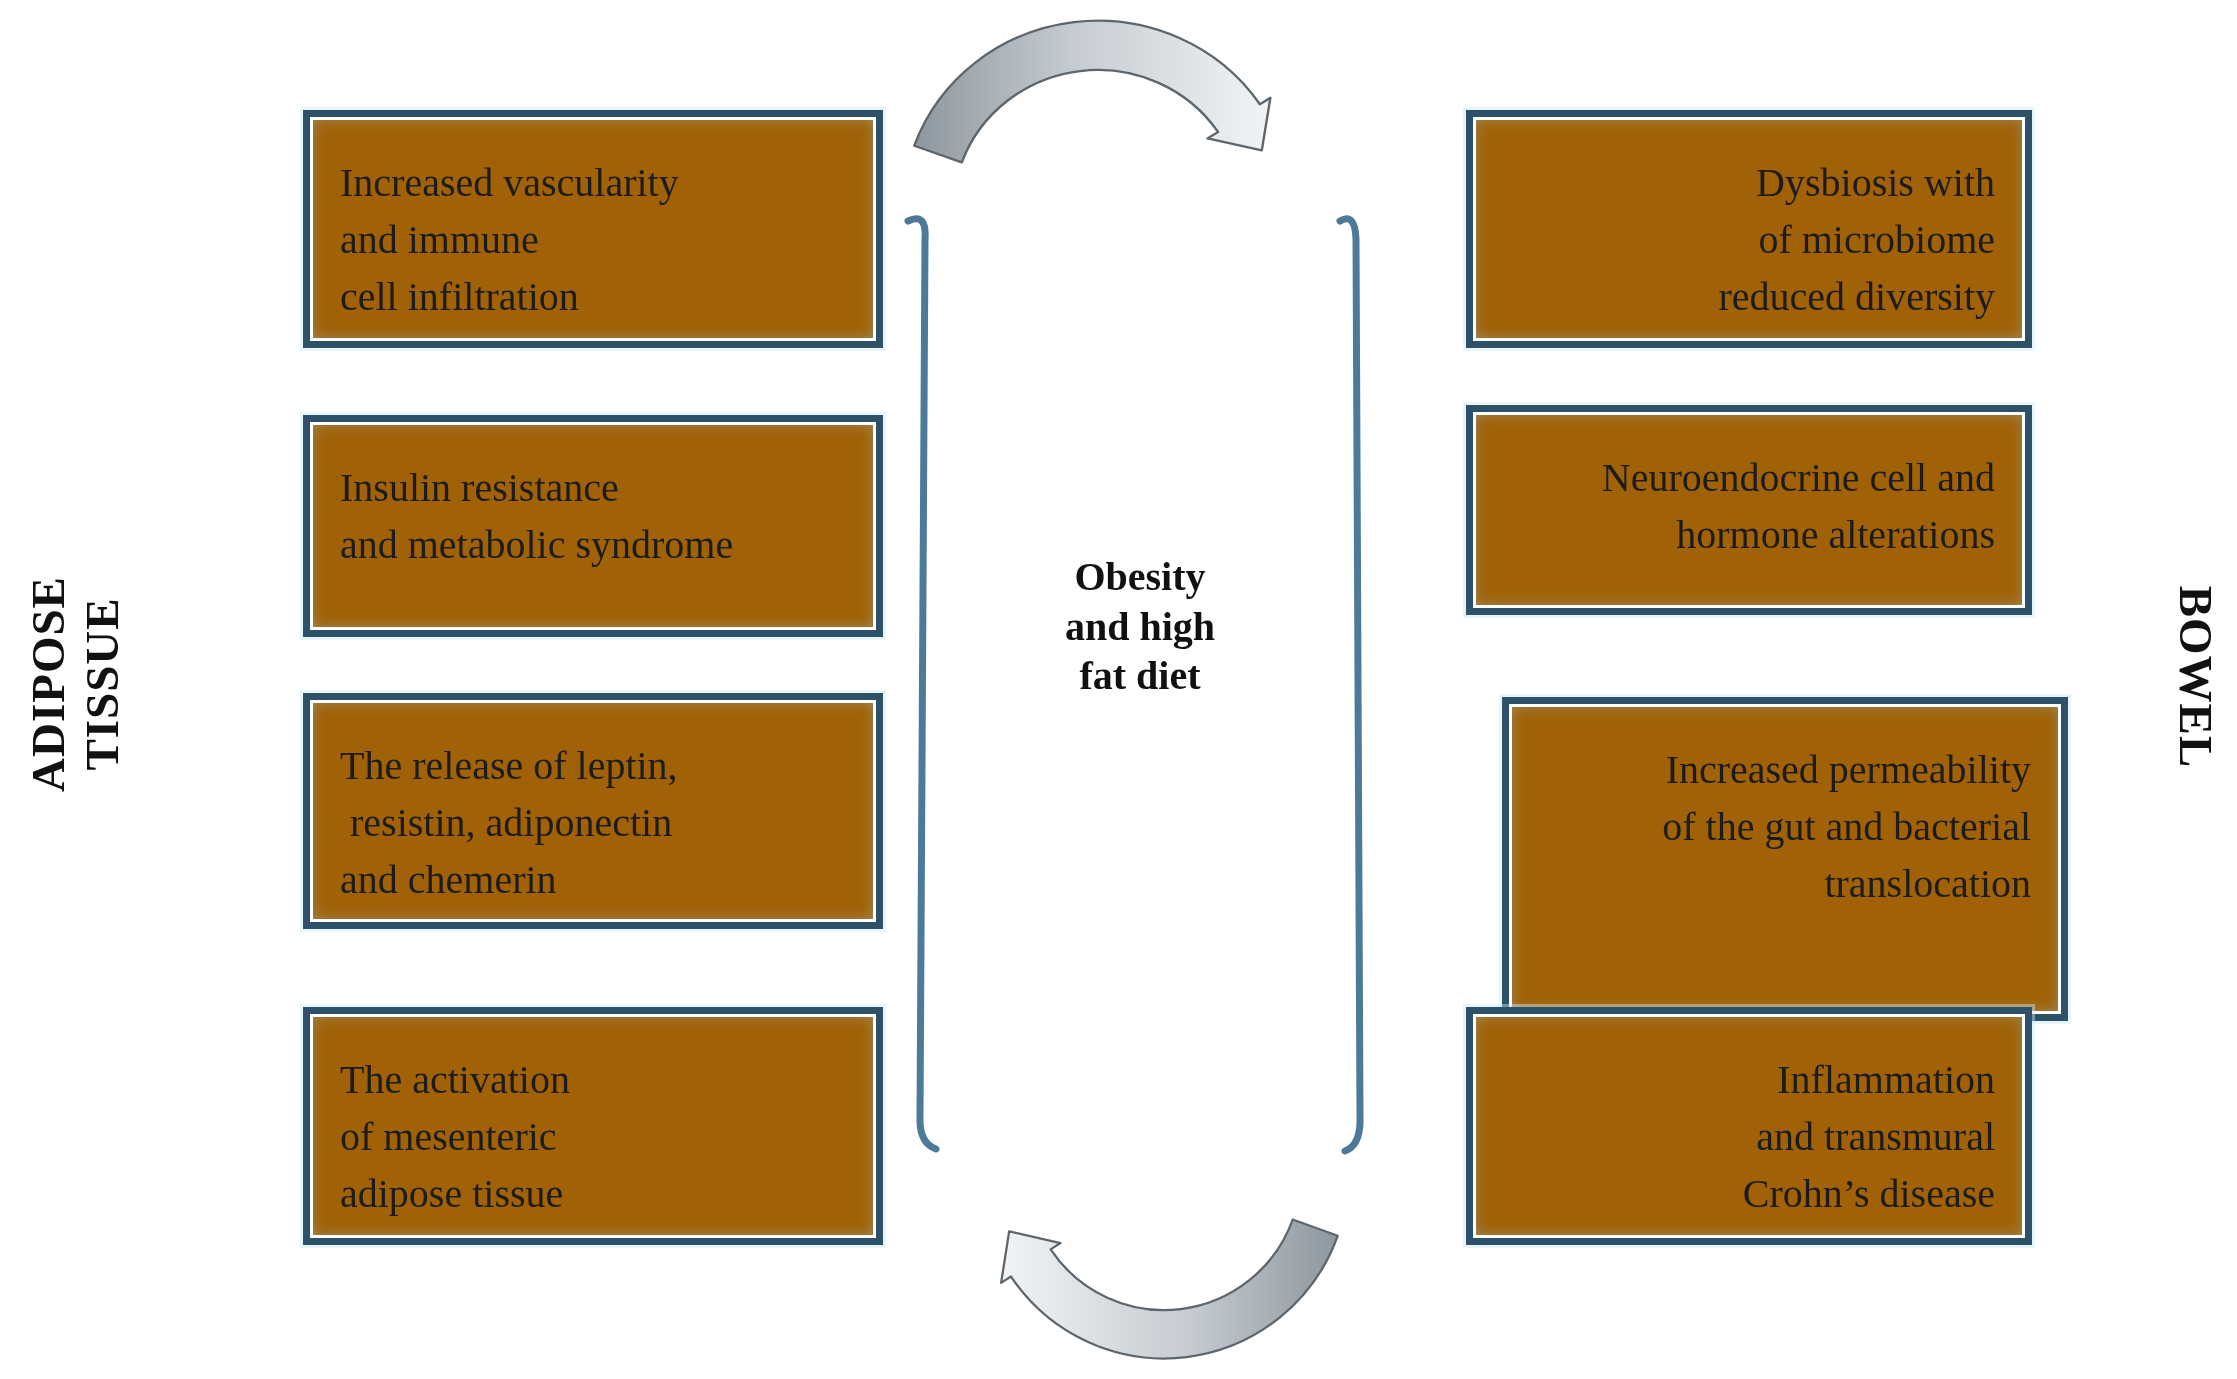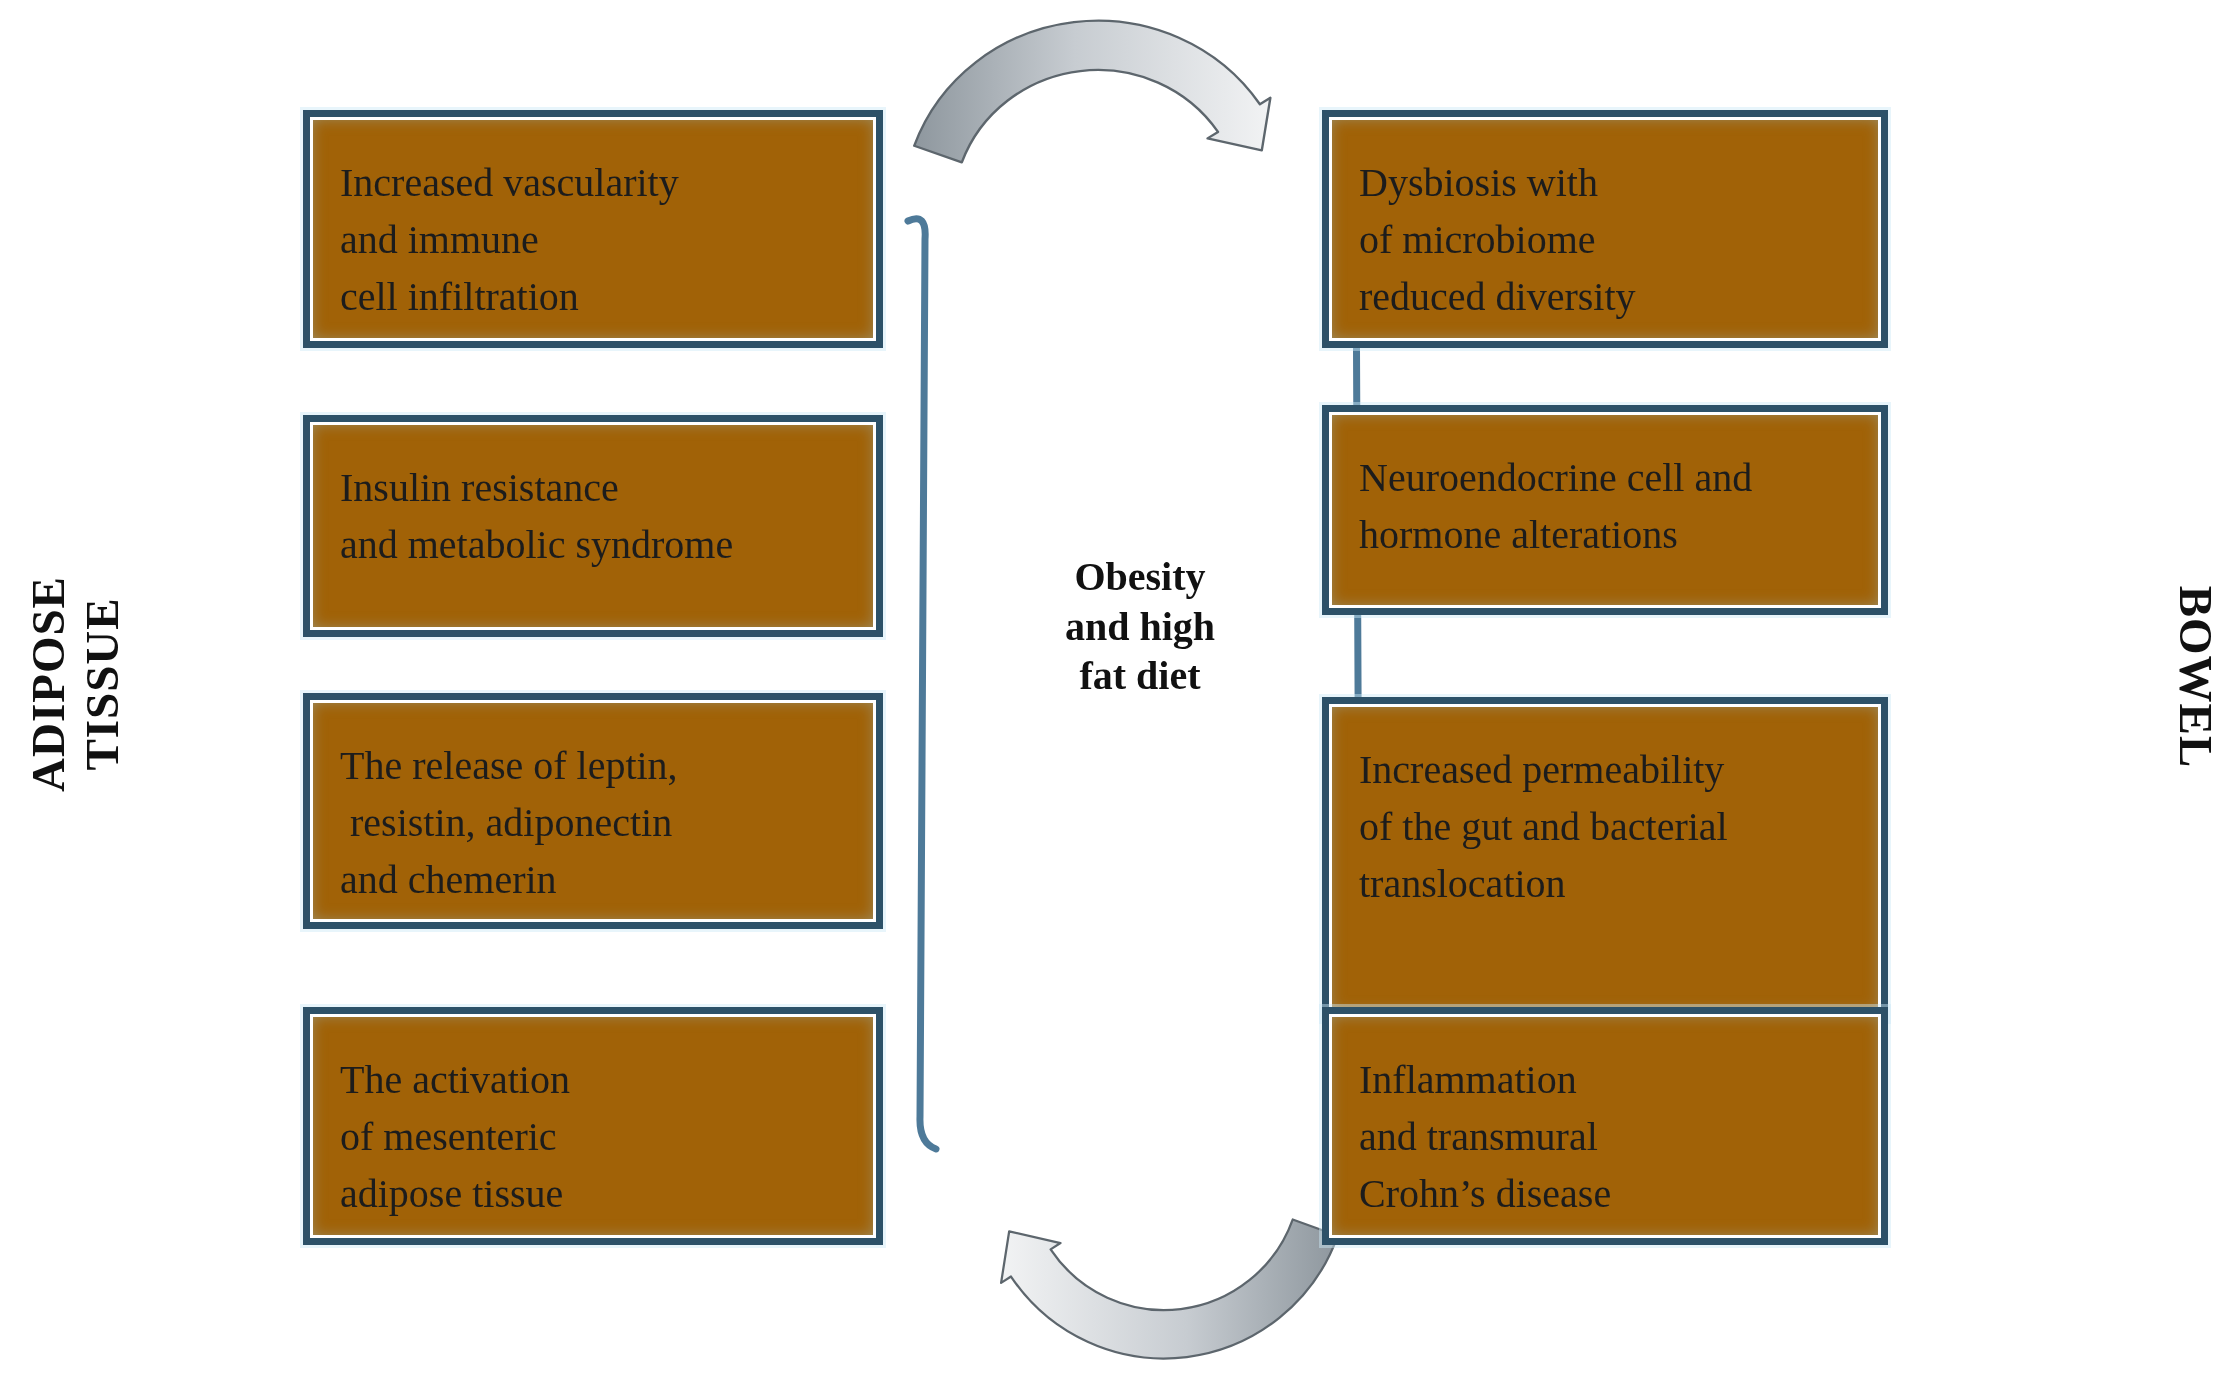--- a/index.html
+++ b/index.html
@@ -18,28 +18,28 @@
     box-shadow: inset 0 0 0 3px #ffffff,
                 inset 0 0 16px rgba(150,205,235,.5),
                 0 0 0 3px rgba(205,232,246,.45);
     padding:38px 30px;
     font-size:40px;
     line-height:1.42;
     color:#1c1c1c;
   }
   .box .ln{white-space:pre;}
   .left-col{left:303px;width:580px;}
-  .right-col{left:1322px;width:566px;}
+  .right-col{left:1466px;width:566px;text-align:right;}
   .b-l1{top:110px;height:238px;}
   .b-l2{top:415px;height:222px;}
   .b-l3{top:693px;height:236px;}
   .b-l4{top:1007px;height:238px;}
   .b-r1{top:110px;height:238px;}
   .b-r2{top:405px;height:210px;}
-  .b-r3{top:697px;height:324px;}
+  .b-r3{top:697px;height:324px;margin-left:36px;}
   .b-r4{top:1007px;height:238px;}
 
   .center-title{
     position:absolute;left:940px;top:552px;width:400px;
     text-align:center;font-weight:bold;font-size:40px;line-height:1.24;
     color:#111111;
   }
   .side-label{
     position:absolute;font-weight:bold;color:#111111;
     text-align:center;letter-spacing:1px;

